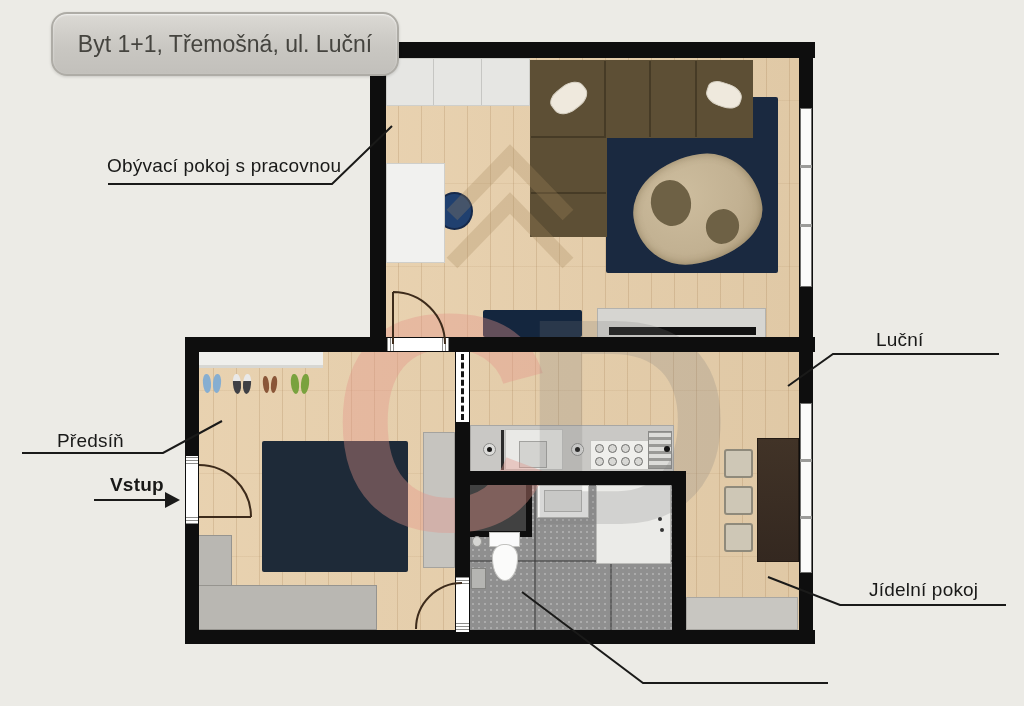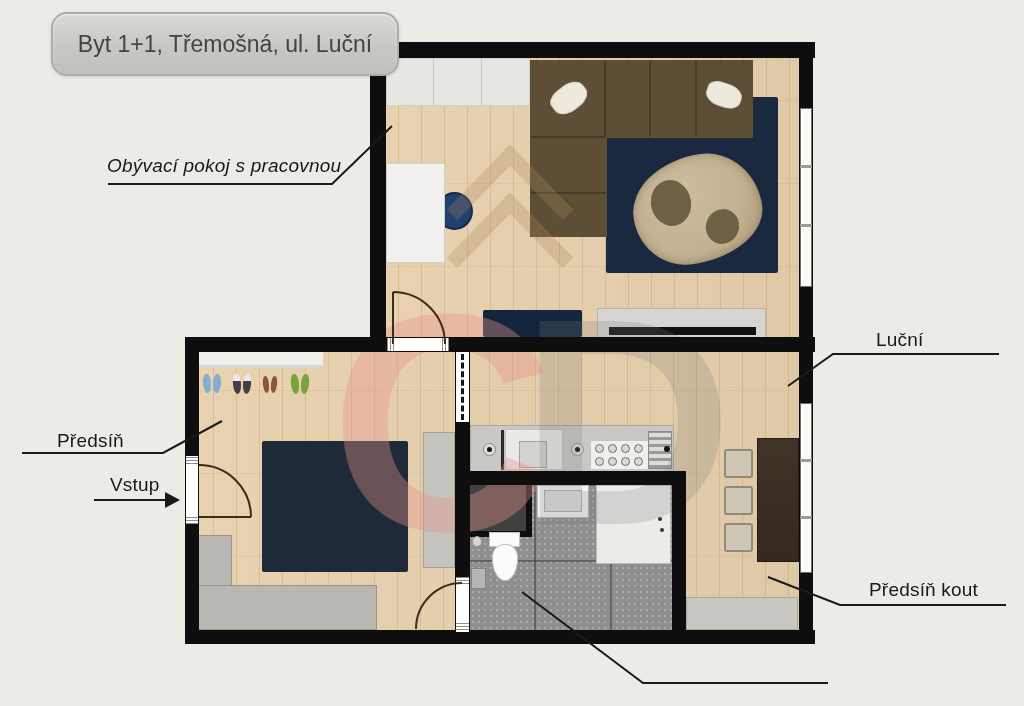--- a/index.html
+++ b/index.html
@@ -184,23 +184,23 @@
       <path d="M108,184 L332,184 L392,126"></path>
       <path d="M999,354 L833,354 L788,386"></path>
       <path d="M22,453 L163,453 L222,421"></path>
       <path d="M1006,605 L840,605 L768,577"></path>
       <path d="M828,683 L643,683 L522,592"></path>
       <path d="M94,500 L168,500"></path>
     </g>
     <polygon points="180,500 165,492 165,508" fill="#1a1a19"></polygon>
   </svg>
 
-  <div class="lbl" style="left:107px;top:155px;font-style:italic;">Obývací pokoj s pracovnou</div>
+  <div class="lbl" style="left:107px;top:155px;">Obývací pokoj s pracovnou</div>
   <div class="lbl" style="left:876px;top:329px;">Luční</div>
   <div class="lbl" style="left:57px;top:430px;">Předsíň</div>
-  <div class="lbl" style="left:110px;top:474px;">Vstup</div>
-  <div class="lbl" style="left:869px;top:579px;">Předsíň kout</div>
+  <div class="lbl" style="left:110px;top:474px;font-weight:bold;">Vstup</div>
+  <div class="lbl" style="left:869px;top:579px;">Jídelní pokoj</div>
 
   <div class="title-box">
     <span>Byt 1+1, Třemošná, ul. Luční</span>
   </div>
 
 </div>
 
 </body></html>

